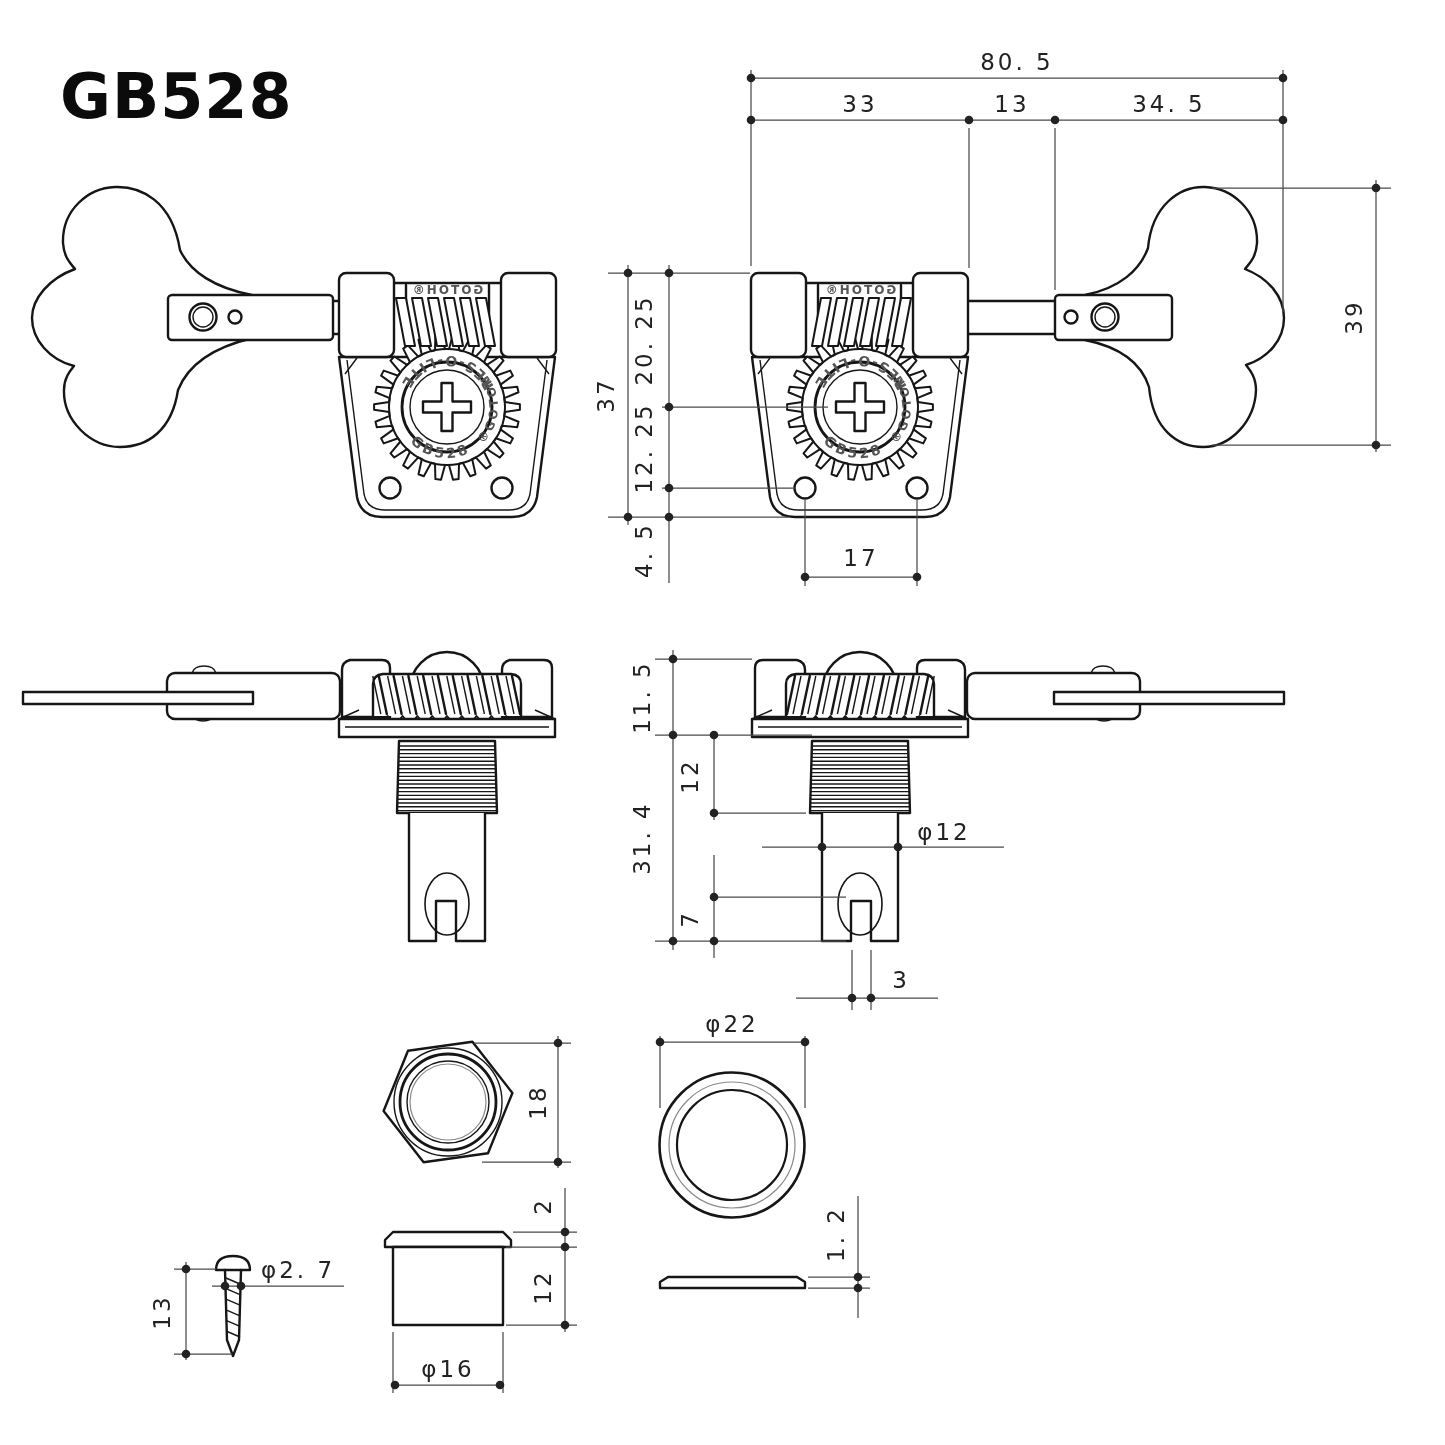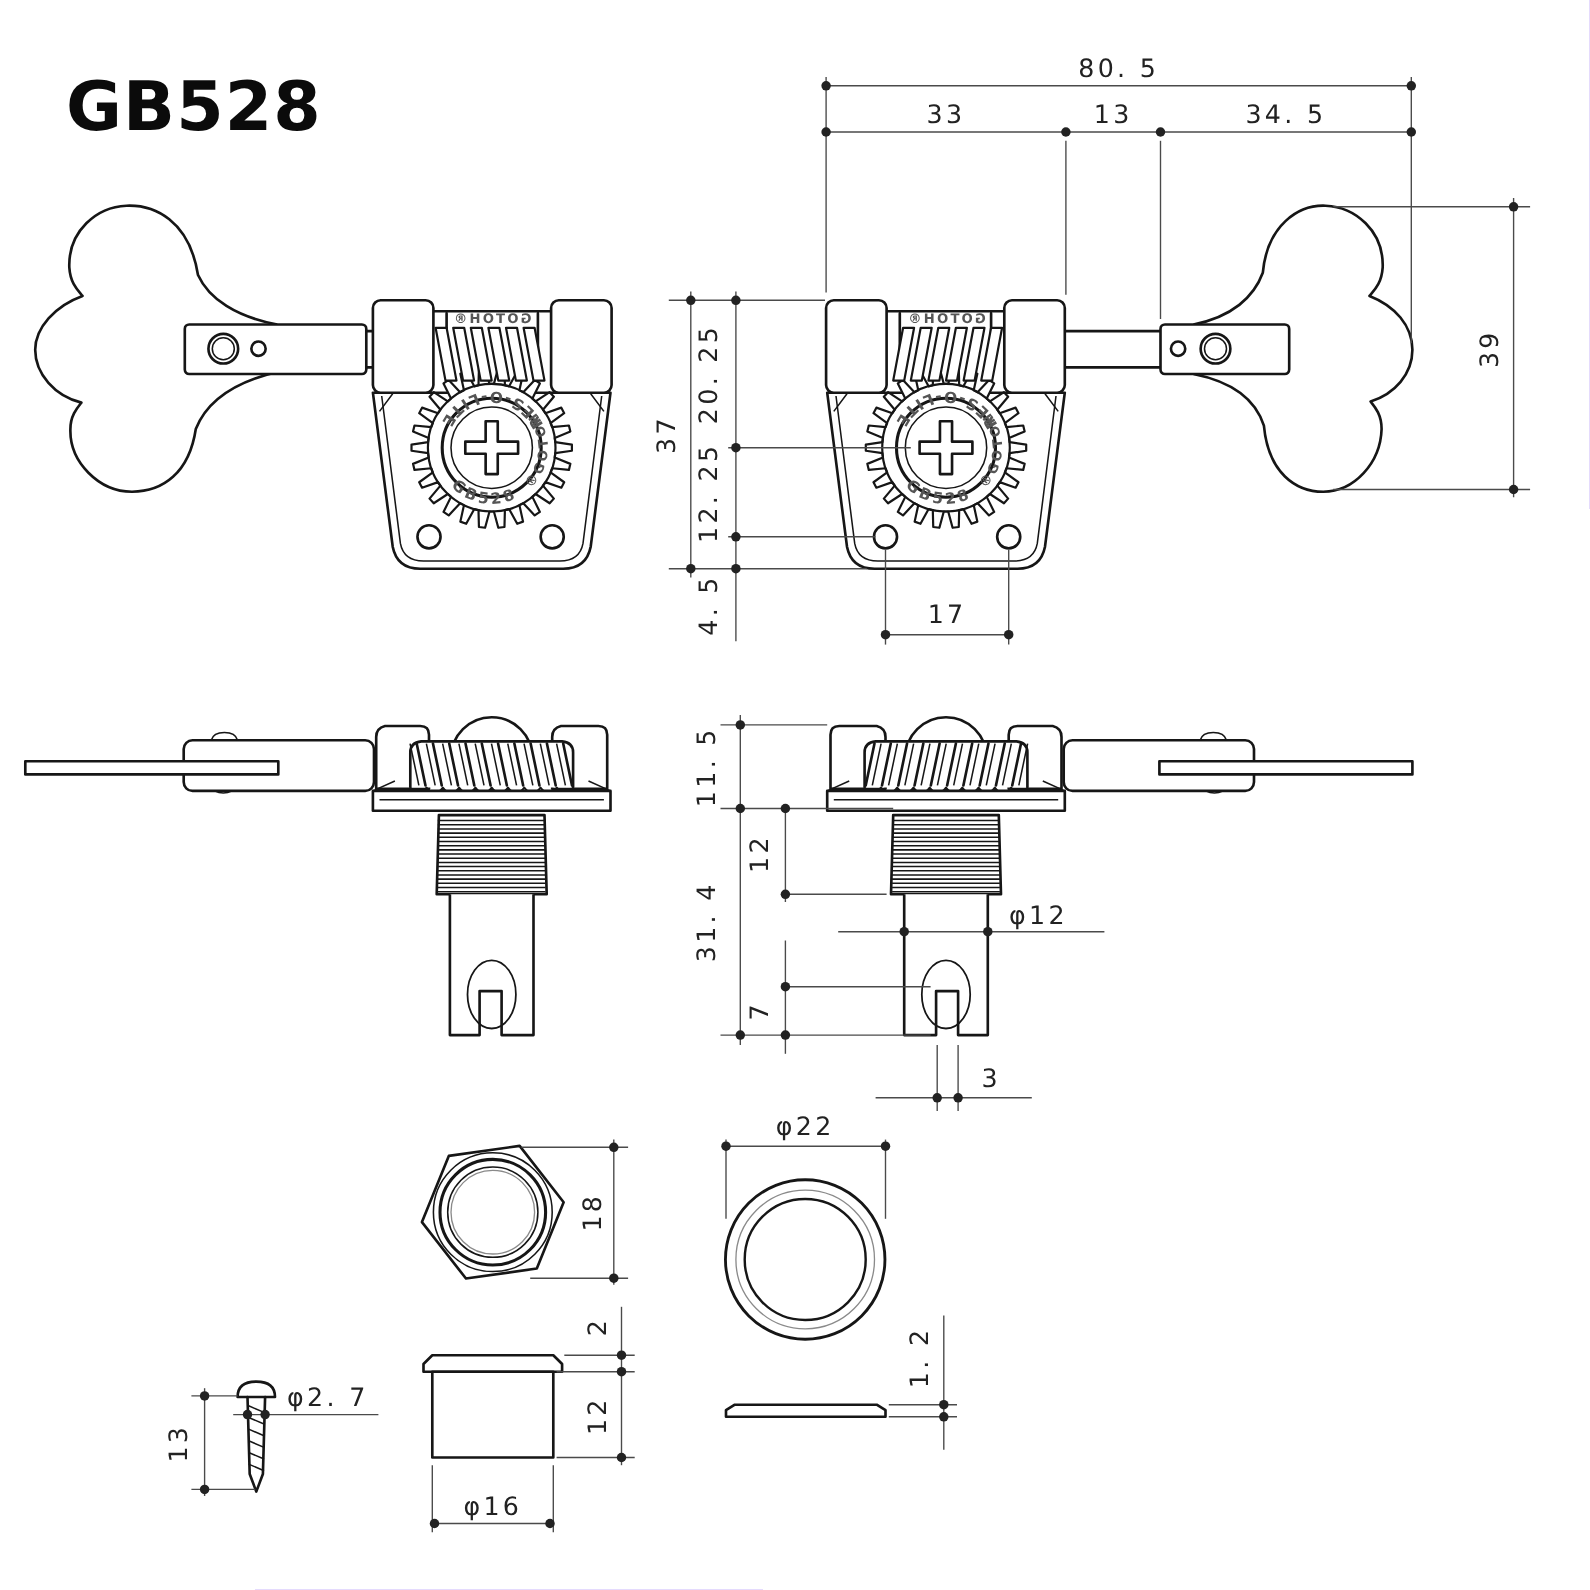--- a/index.html
+++ b/index.html
@@ -1,16 +1,16 @@
 <!DOCTYPE html>
 <html><head>
 <meta charset="utf-8">
 <style>
   html,body{margin:0;padding:0;background:#fff;}
-  .stage{width:1445px;height:1445px;position:relative;background:#8b5cf6;font-family:"DejaVu Sans",sans-serif;}
+  .stage{width:1445px;height:1445px;position:relative;background:#86efac;font-family:"DejaVu Sans",sans-serif;}
   svg{display:block;}
   .p   {fill:none;stroke:#161616;stroke-width:2.4;stroke-linejoin:round;stroke-linecap:round;}
   .pf  {fill:#ffffff;stroke:#161616;stroke-width:2.4;stroke-linejoin:round;}
   .pt  {fill:none;stroke:#161616;stroke-width:1.4;stroke-linejoin:round;}
   .pg  {fill:none;stroke:#8a8a8a;stroke-width:1.2;}
   .d   {fill:none;stroke:#4a4a4a;stroke-width:1.25;}
   .dot {fill:#222;}
   .dim {font-size:23px;fill:#222;letter-spacing:3px;text-anchor:middle;font-family:"DejaVu Sans",sans-serif;}
   .ring{font-size:14px;font-weight:700;fill:#555;letter-spacing:3px;font-family:"DejaVu Sans",sans-serif;}
   .worm{font-size:12px;font-weight:700;fill:#555;letter-spacing:2px;text-anchor:middle;font-family:"DejaVu Sans",sans-serif;}

